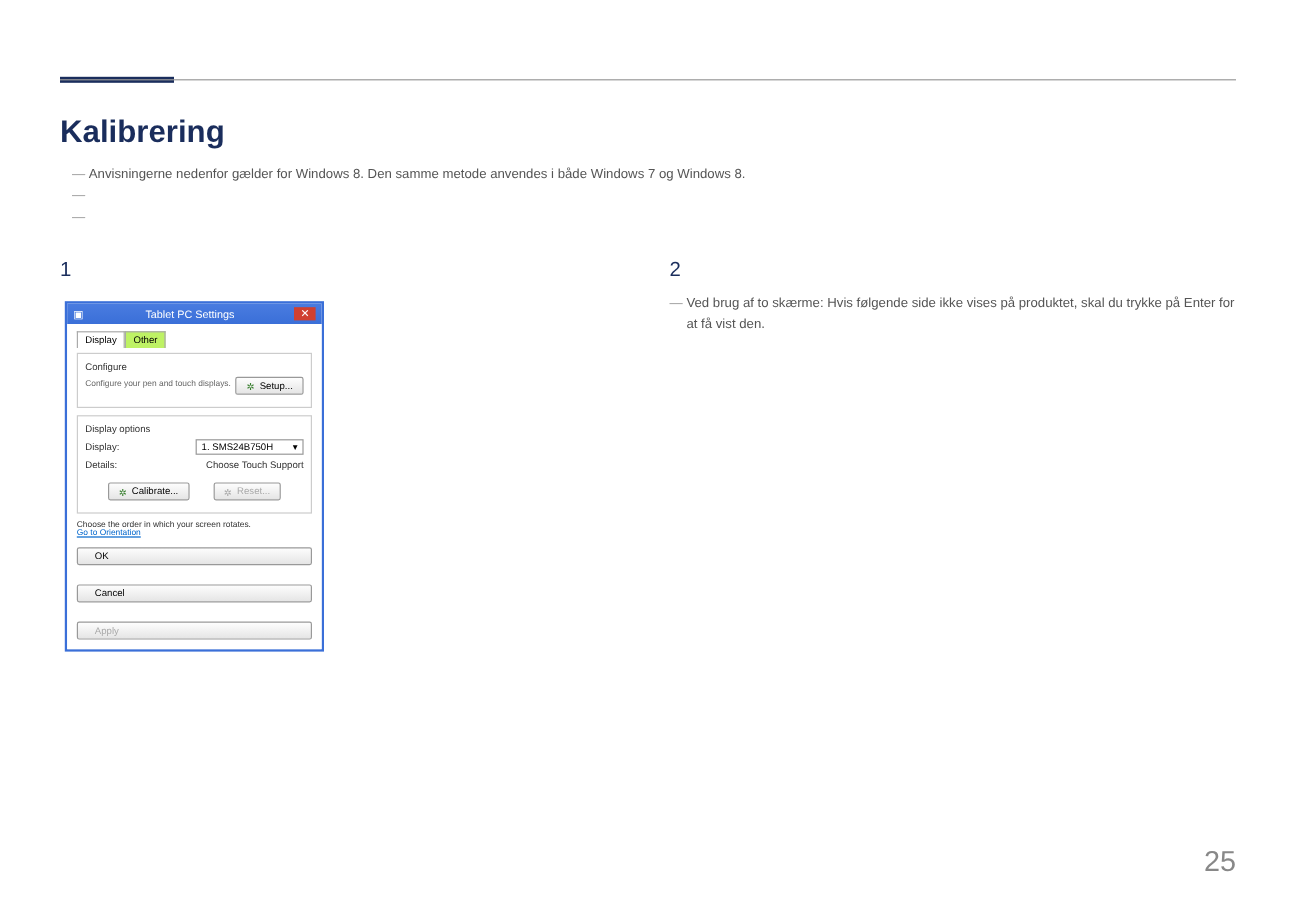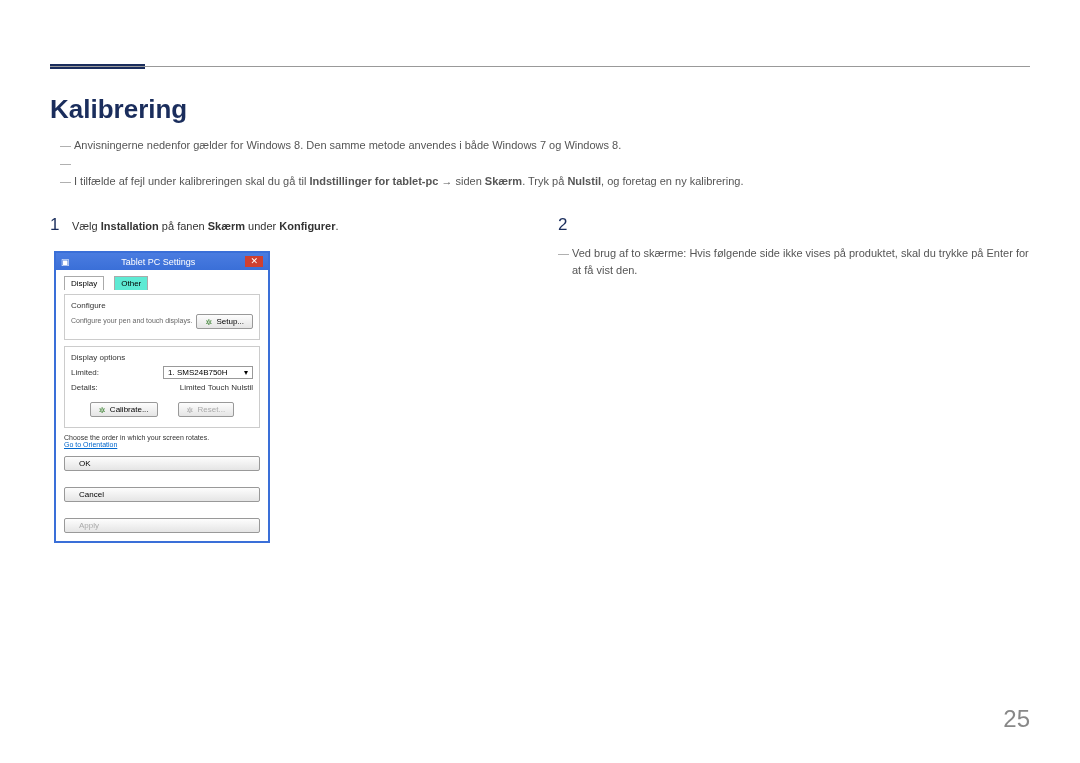--- a/index.html
+++ b/index.html
@@ -111,28 +111,28 @@
       padding: 1px 5px;
       font-size: 9px;
       line-height: 1;
     }
     .dialog-body {
       background: #fff;
       padding: 6px 8px 8px 8px;
     }
     .tabs {
       display: flex;
-      gap: 10px;
+      gap: 0;
       margin-bottom: 4px;
     }
     .tab {
       border: 1px solid #aaa;
       border-bottom: none;
       padding: 2px 6px;
-      background: #5eead4;
+      background: #bef264;
     }
     .tab.active {
       background: #fff;
     }
     .fieldset {
       border: 1px solid #ccc;
       padding: 6px;
       margin-bottom: 6px;
     }
     .fieldset-title {
@@ -243,33 +243,27 @@
 <div class="notes">
   <div class="note-line">
     <span class="dash">―</span>
     <span>Anvisningerne nedenfor gælder for Windows 8. Den samme metode anvendes i både Windows 7 og Windows 8.</span>
   </div>
   <div class="note-line">
     <span class="dash">―</span>
   </div>
   <div class="note-line">
     <span class="dash">―</span>
-    <span>
-      <span>I tilfælde af fejl under kalibreringen skal du gå til </span><b>Indstillinger for tablet-pc</b><span> → </span><span>siden </span><b>Skærm</b><span>. Tryk på </span><b>Nulstil</b><span>, og foretag en ny kalibrering.</span>
-    </span>
   </div>
 </div>
 
 <div class="columns">
   <div class="col">
     <div class="step-row">
       <div class="step-num">1</div>
-      <div class="step-text">
-        <span>Vælg </span><b>Installation</b><span> på fanen </span><b>Skærm</b><span> under </span><b>Konfigurer</b><span>.</span>
-      </div>
     </div>
 
     <div class="dialog-box">
       <div class="dialog-title">
         <span style="width:10px;">▣</span>
         <span class="dialog-title-text">Tablet PC Settings</span>
         <span class="close-btn">✕</span>
       </div>
       <div class="dialog-body">
         <div class="tabs">
@@ -282,29 +276,29 @@
             <div class="field-desc">Configure your pen and touch displays.</div>
             <div class="btn">
                 <span class="icon-gear">✲</span>
                 <span>Setup...</span>
               </div>
           </div>
         </div>
         <div class="fieldset">
           <div class="fieldset-title">Display options</div>
           <div class="field-row">
-            <div class="field-label" style="width:40px;">Limited:</div>
+            <div class="field-label" style="width:40px;">Display:</div>
             <div class="select">
               <span>1. SMS24B750H</span>
               <span>▾</span>
             </div>
           </div>
           <div class="field-row">
             <div class="field-label" style="width:40px;">Details:</div>
-            <div class="field-label">Limited Touch Nulstil</div>
+            <div class="field-label">Choose Touch Support</div>
           </div>
           <div class="field-row" style="justify-content:center;gap:20px;margin-top:10px;">
             <div class="btn">
                 <span class="icon-gear">✲</span>
                 <span>Calibrate...</span>
               </div>
             <div class="btn disabled">
                 <span class="icon-gear" style="color:#aaa;">✲</span>
                 <span>Reset...</span>
               </div>

